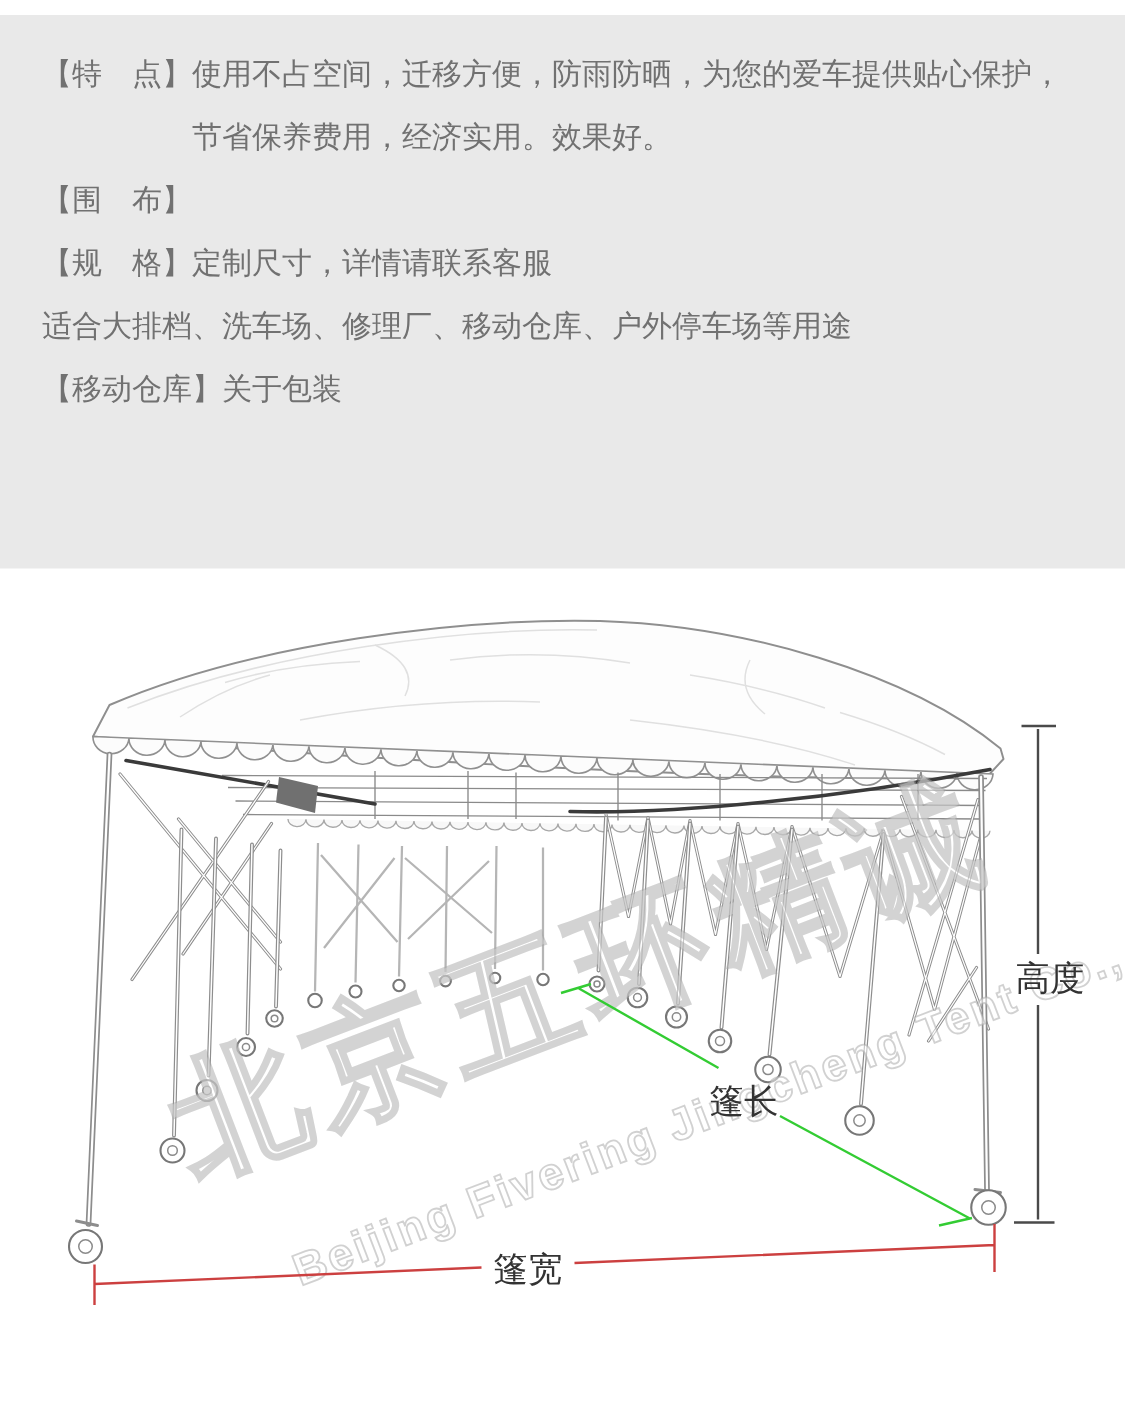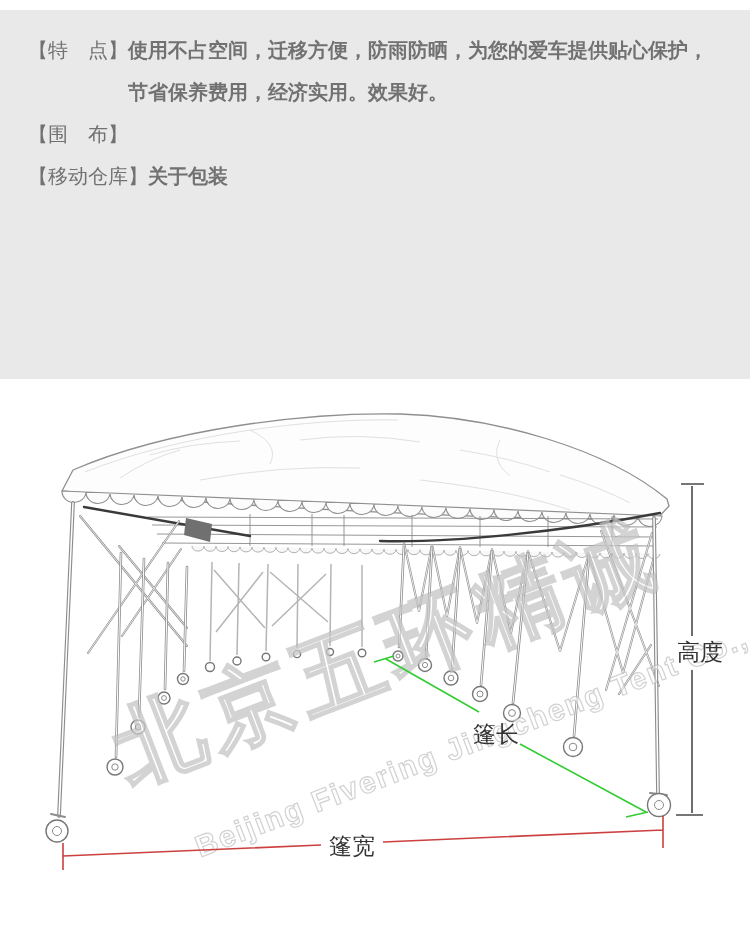--- a/index.html
+++ b/index.html
@@ -7,21 +7,21 @@
   .page{position:relative;width:750px;height:940px;background:#ffffff;overflow:hidden;}
   
   .spec-panel{
     position:absolute;left:0;top:10px;width:750px;height:369px;
     background:#e9e9e9;box-sizing:border-box;
     padding:19px 28px 0 28px;
     color:#717171;font-size:20px;line-height:42px;
   }
   .spec-row{display:flex;align-items:flex-start;}
   .spec-label{white-space:nowrap;flex:0 0 auto;}
-  .spec-content{flex:1 1 auto;font-weight:bold;}
+  .spec-content{flex:1 1 auto;}
   
   .drawing{position:absolute;left:0;top:380px;width:750px;height:560px;}
   svg{display:block;}
   .outline{fill:#fdfdfd;stroke:#8f8f8f;stroke-width:1.3;stroke-linejoin:round;}
   .crease{fill:none;stroke:#e0e0e0;stroke-width:1;}
   .scallop{fill:#fcfcfc;stroke:#909090;stroke-width:1.1;}
   .scallop2{fill:#f8f8f8;stroke:#a8a8a8;stroke-width:0.9;}
   .rail{fill:none;stroke:#8a8a8a;stroke-width:0.9;}
   .beam{fill:none;stroke:#3a3a3a;stroke-width:2.4;stroke-linecap:round;}
   .tube{fill:none;stroke:#8d8d8d;stroke-linecap:round;}
@@ -46,24 +46,27 @@
 
   <div class="spec-panel">
     <div class="spec-row">
       <span class="spec-label">【特　点】</span>
       <span class="spec-content">使用不占空间，迁移方便，防雨防晒，为您的爱车提供贴心保护，节省保养费用，经济实用。效果好。</span>
     </div>
     <div class="spec-row">
       <span class="spec-label">【围　布】</span>
     </div>
     <div class="spec-row">
+      <span class="spec-label">【规　格】</span>
+      <span class="spec-content">定制尺寸，详情请联系客服</span>
     </div>
     <div class="spec-row">
     </div>
     <div class="spec-row">
+      <span class="spec-content">适合大排档、洗车场、修理厂、移动仓库、户外停车场等用途</span>
     </div>
     <div class="spec-row">
       <span class="spec-label">【移动仓库】</span>
       <span class="spec-content">关于包装</span>
     </div>
   </div>
 
   <div class="drawing">
     <svg width="750" height="560" viewBox="0 380 750 560" xmlns="http://www.w3.org/2000/svg">
 

